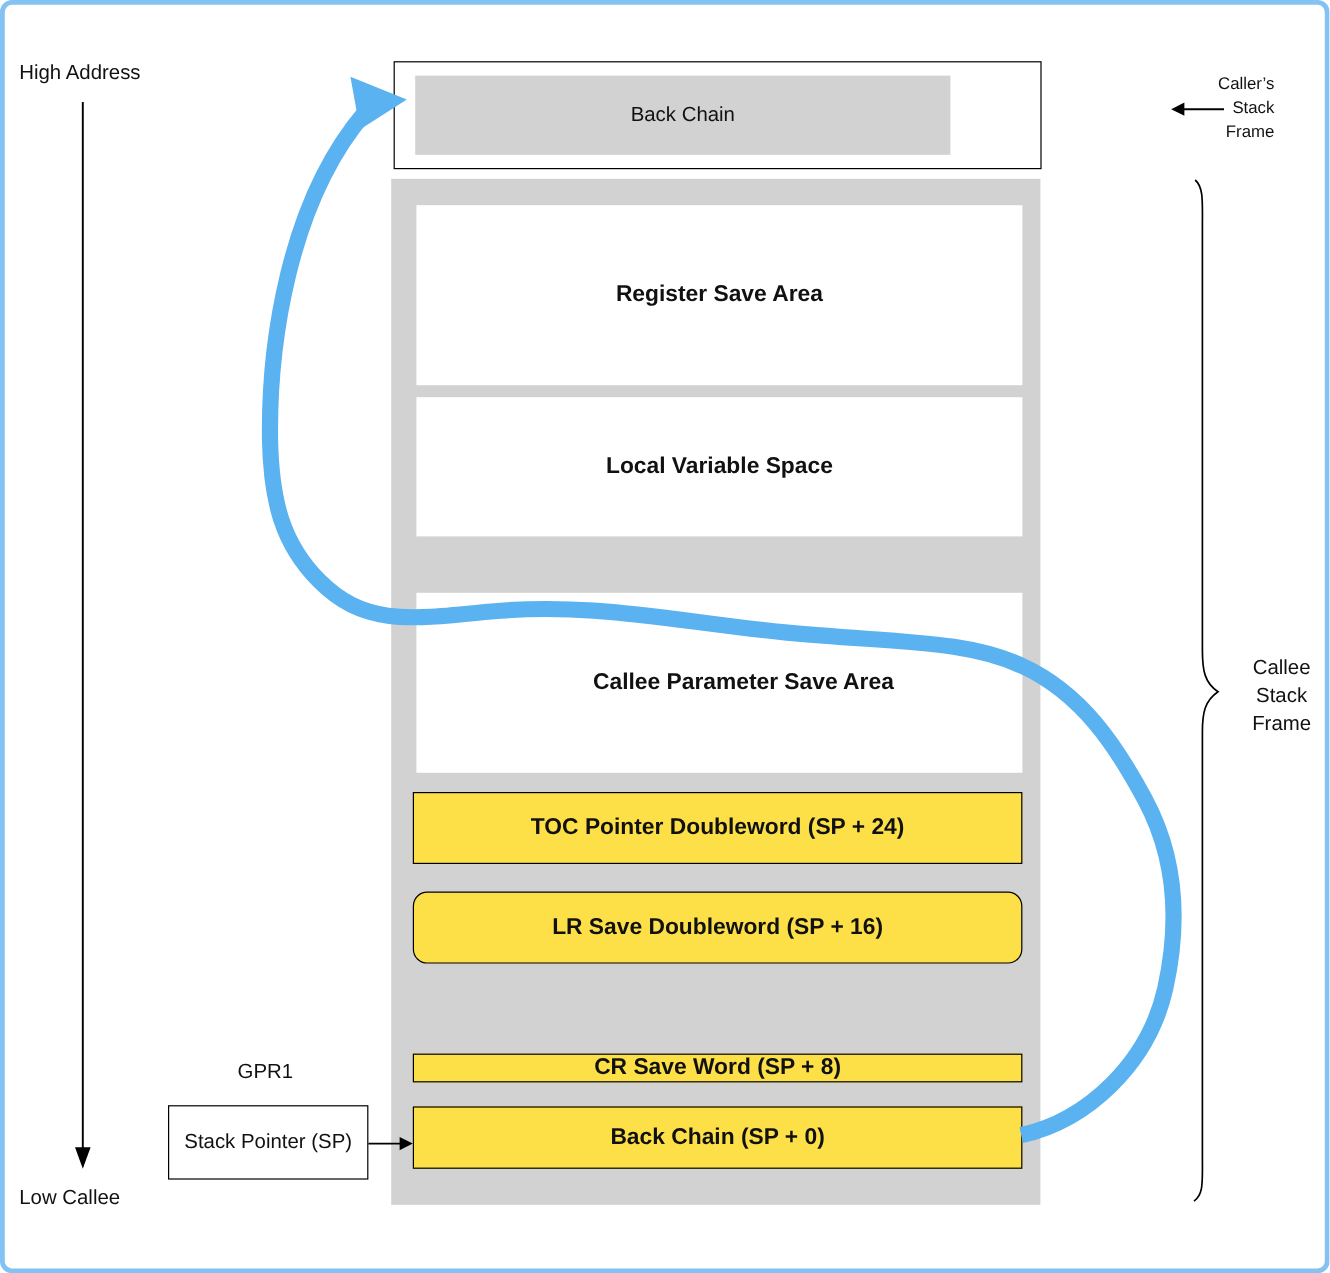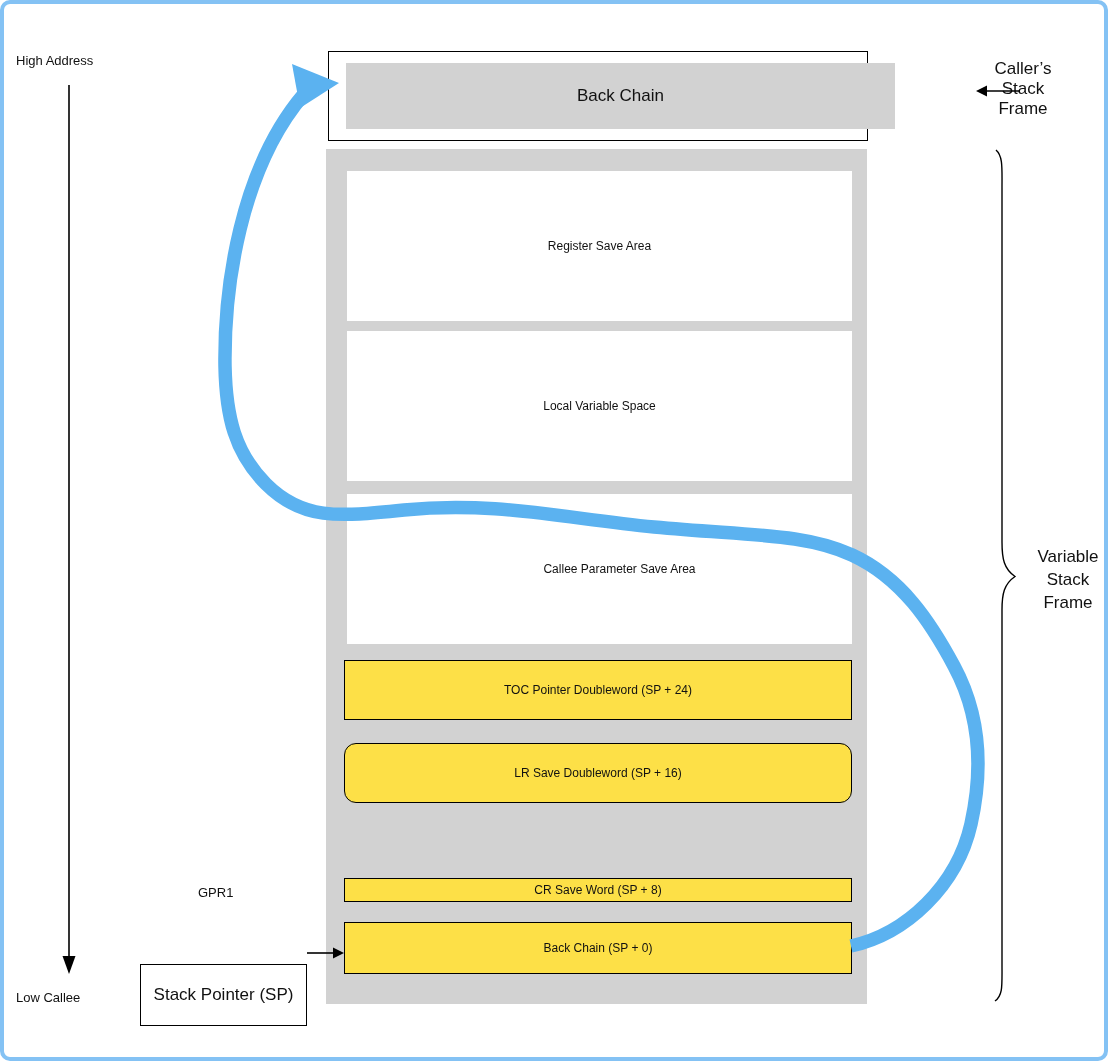--- a/index.html
+++ b/index.html
@@ -7,70 +7,70 @@
     position:relative;
     width:1108px;height:1061px;
     box-sizing:border-box;
     background:#ffffff;
     border:4px solid #84c2f4;
     border-radius:10px;
     overflow:hidden;
     font-family:"Liberation Sans","DejaVu Sans",sans-serif;
     color:#111;
   }
-  .lbl{position:absolute;font-size:13px;line-height:20px;white-space:nowrap;}
+  .lbl{position:absolute;font-size:17px;line-height:20px;white-space:nowrap;}
   .multiline{text-align:center;white-space:normal;}
   .multiline span{display:block;}
 
   
   #caller-frame-box{
     position:absolute;left:324px;top:47px;width:540px;height:90px;
     box-sizing:border-box;border:1.6px solid #000;background:#fff;
   }
   #caller-back-chain{
-    position:absolute;left:17px;top:11px;width:549px;height:66px;
+    position:absolute;left:17px;top:11px;width:446px;height:66px;
     background:#d2d2d2;
     display:flex;align-items:center;justify-content:center;
     font-size:17px;
     text-align:center;
   }
 
   
   #current-frame-container{
     position:absolute;left:322px;top:145px;width:541px;height:855px;
     background:#d2d2d2;
   }
   .slot{
     position:absolute;left:21px;width:505px;
     display:flex;align-items:center;justify-content:center;
-    font-size:12px;box-sizing:border-box;text-align:right;
+    font-size:19px;box-sizing:border-box;text-align:right;font-weight:bold;
   }
   .slot.white{background:#ffffff;}
   .slot.grayb{left:18px;width:508px;background:#fde047;border:1.5px solid #000;}
 
   #slot-register{top:22px;height:150px;}
-  #slot-localvar{top:182px;height:150px;}
+  #slot-localvar{top:182px;height:116px;}
   #slot-callee{top:345px;height:150px;padding-left:40px;}
   #slot-toc{top:511px;height:60px;}
   #slot-lr{top:594px;height:60px;border-radius:12px;}
   #slot-reserved{top:677px;height:30px;}
   #slot-cr{top:713px;height:24px;margin-top:16px;}
   #slot-backchain0{top:773px;height:52px;}
 
   
   #stack-pointer-box{
     position:absolute;left:136px;top:917px;width:167px;height:62px;
     box-sizing:border-box;border:1.6px solid #000;background:#fff;
-    display:flex;align-items:center;justify-content:center;font-size:17px;margin-top:43px;
+    display:flex;align-items:center;justify-content:center;font-size:17px;
   }
 
   #high-address-label{left:12px;top:47px;}
   #low-address-label{left:12px;top:984px;}
   #gpr1-label{left:194px;top:879px;}
-  #callers-frame-label{left:980px;top:55px;width:78px;line-height:20px;font-size:17px;}
+  #callers-frame-label{left:980px;top:55px;width:78px;line-height:20px;font-size:14px;text-align:right;}
   #current-frame-label{left:1025px;top:541px;width:78px;line-height:23px;font-size:17px;}
 
   #overlay{position:absolute;left:0;top:0;width:1108px;height:1061px;pointer-events:none;}
 </style>
 </head>
 <body>
 
 <div id="canvas">
 
   <div class="lbl" id="high-address-label">High Address</div>
@@ -92,21 +92,21 @@
 
   <div class="lbl" id="gpr1-label">GPR1</div>
   <div id="stack-pointer-box">Stack Pointer (SP)</div>
 
   <div class="lbl multiline" id="callers-frame-label">
     <span>Caller’s</span>
     <span>Stack</span>
     <span>Frame</span>
   </div>
   <div class="lbl multiline" id="current-frame-label">
-    <span>Variable</span>
+    <span>Callee</span>
     <span>Stack</span>
     <span>Frame</span>
   </div>
 
   <svg id="overlay" viewBox="0 0 1108 1061">
 
     <g>
       <line x1="65" y1="81" x2="65" y2="956" stroke="#000" stroke-width="1.6"></line>
       <polygon points="65,970 58.5,952 71.5,952" fill="#000"></polygon>
     </g>

